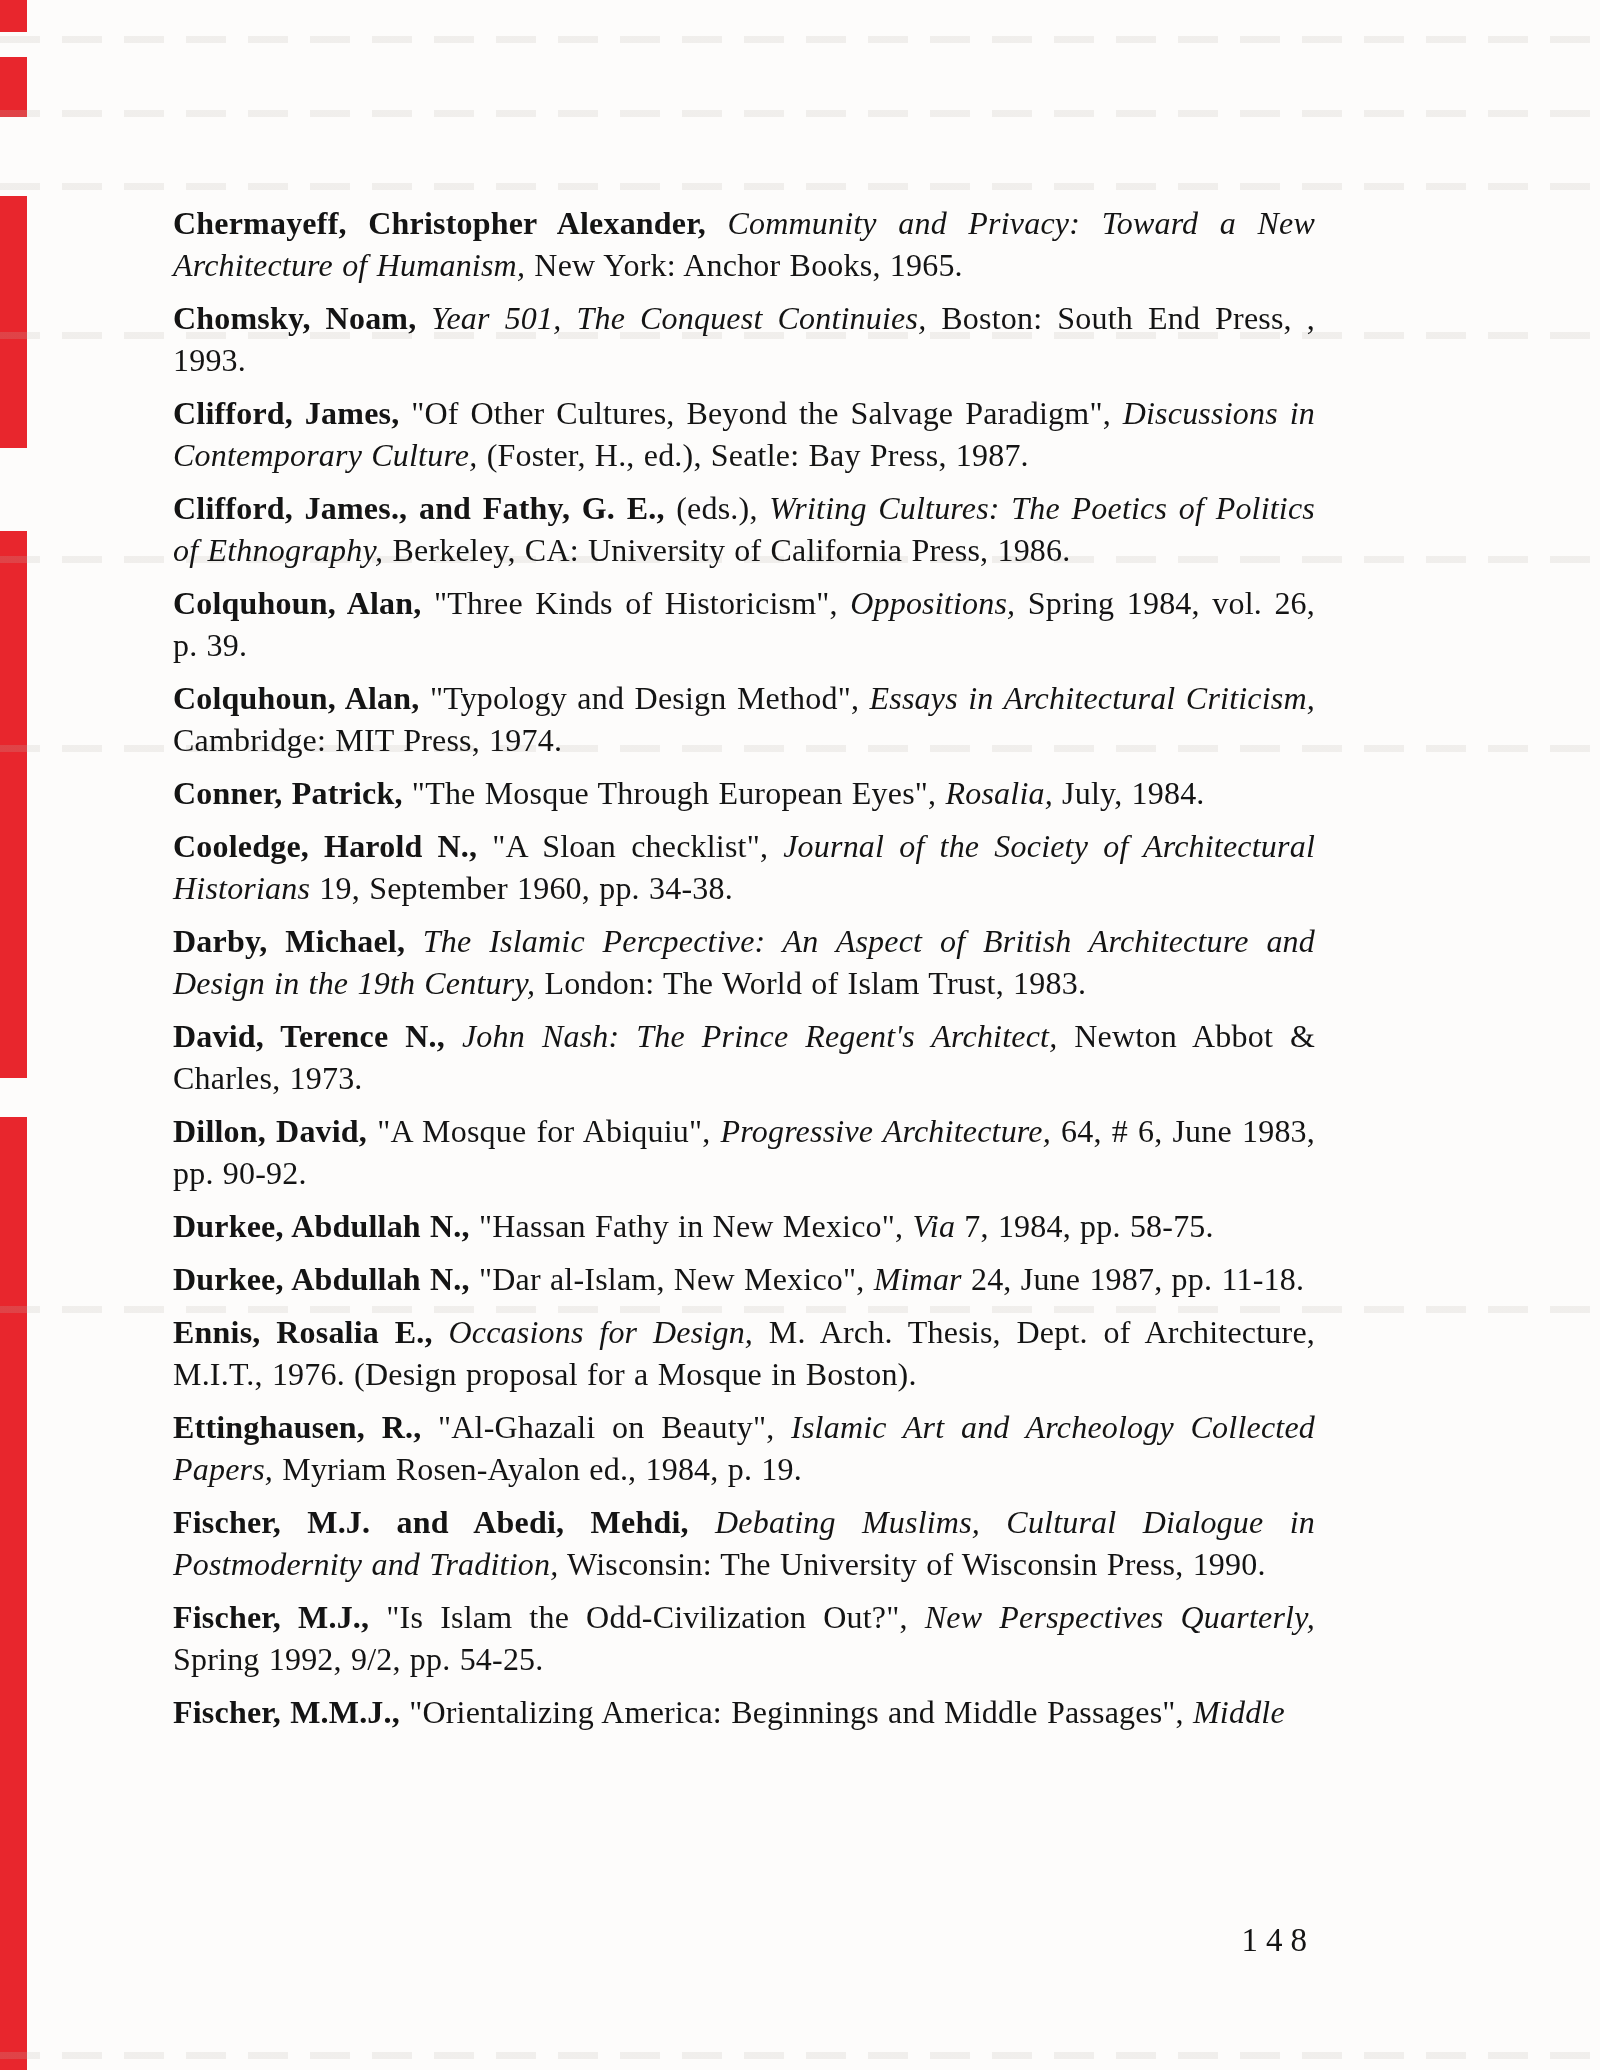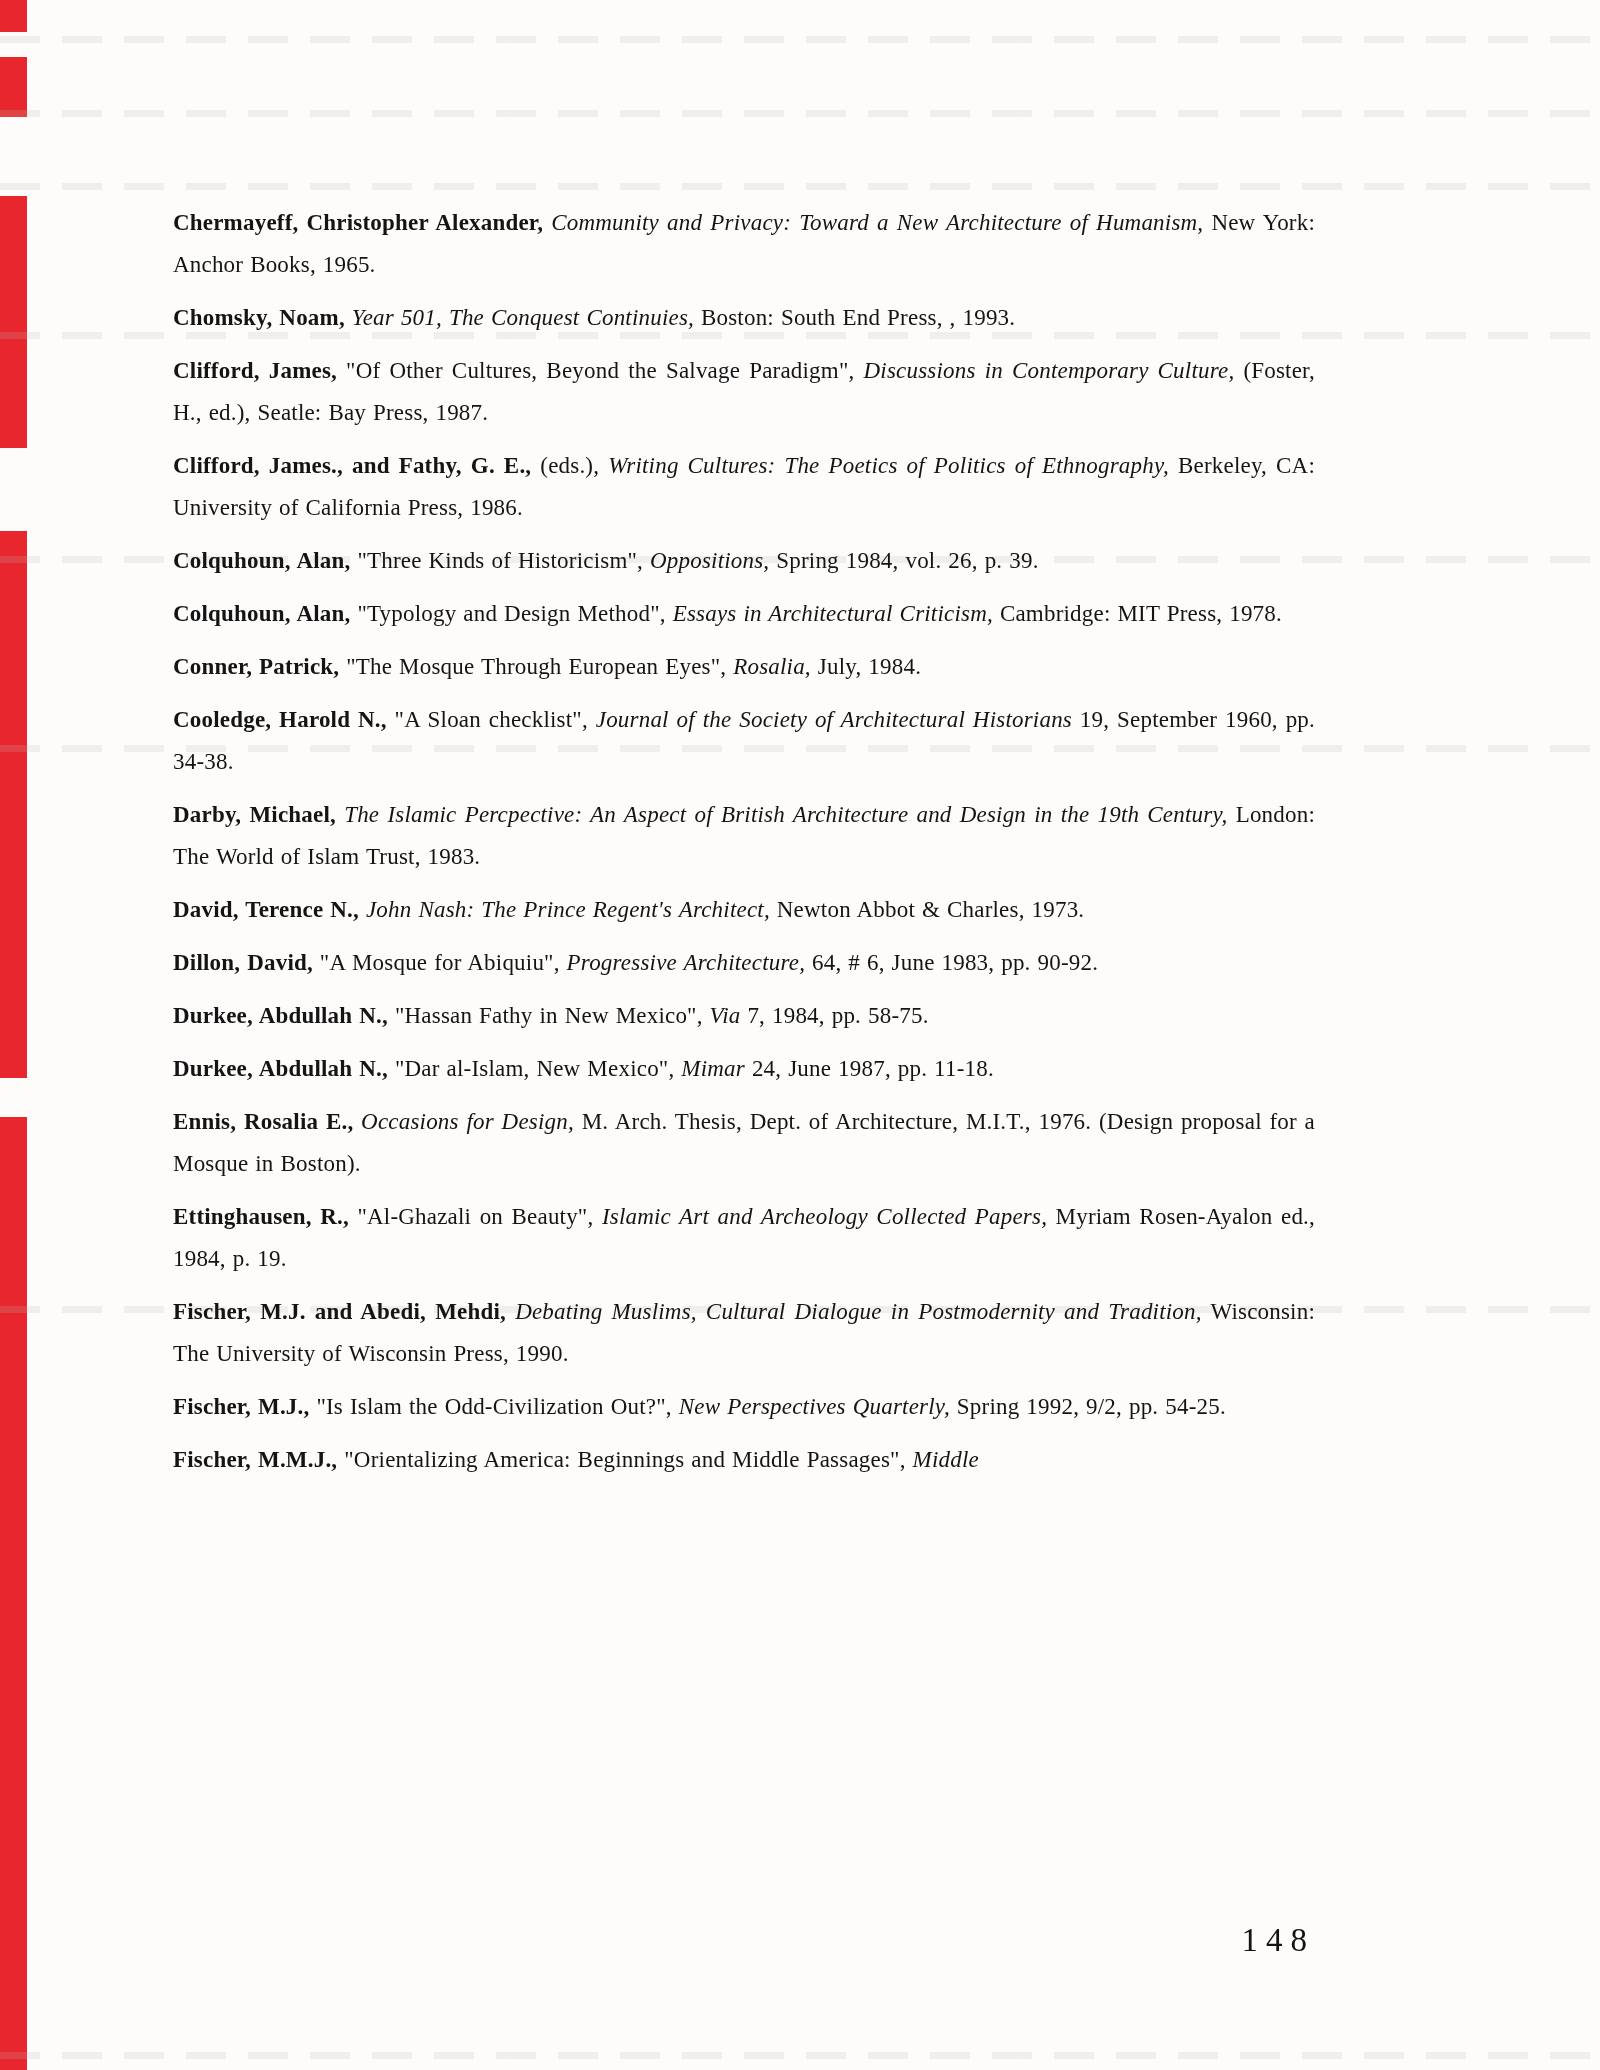--- a/index.html
+++ b/index.html
@@ -27,21 +27,21 @@
       rgba(255,255,255,0) 40px, rgba(255,255,255,0) 62px);
     pointer-events: none;
   }
   .content {
     position: absolute;
     left: 173px;
     top: 202px;
     width: 1142px;
   }
   .entry {
-    font-size: 23px;
+    font-size: 32px;
     line-height: 42px;
     text-align: justify;
     margin-bottom: 11px;
     letter-spacing: 0.2px;
     word-spacing: 1px;
   }
   .seg-bold   { font-weight: bold; }
   .seg-italic { font-style: italic; }
   .seg-normal { }
   .page-number {
@@ -73,21 +73,21 @@
 <div class="artifact" style="top:745px"></div>
 <div class="artifact" style="top:1306px"></div>
 <div class="artifact" style="top:2052px"></div>
 
 <main class="content">
     <p class="entry"><span class="seg-bold">Chermayeff, Christopher Alexander,</span><span class="seg-italic"> Community and Privacy: Toward a New Architecture of Humanism,</span><span class="seg-normal"> New York: Anchor Books, 1965.</span></p>
     <p class="entry"><span class="seg-bold">Chomsky, Noam,</span><span class="seg-italic"> Year 501, The Conquest Continuies,</span><span class="seg-normal"> Boston: South End Press, , 1993.</span></p>
     <p class="entry"><span class="seg-bold">Clifford, James,</span><span class="seg-normal"> "Of Other Cultures, Beyond the Salvage Paradigm", </span><span class="seg-italic">Discussions in Contemporary Culture,</span><span class="seg-normal"> (Foster, H., ed.), Seatle: Bay Press, 1987.</span></p>
     <p class="entry"><span class="seg-bold">Clifford, James., and Fathy, G. E.,</span><span class="seg-normal"> (eds.), </span><span class="seg-italic">Writing Cultures: The Poetics of Politics of Ethnography,</span><span class="seg-normal"> Berkeley, CA: University of California Press, 1986.</span></p>
     <p class="entry"><span class="seg-bold">Colquhoun, Alan,</span><span class="seg-normal"> "Three Kinds of Historicism", </span><span class="seg-italic">Oppositions,</span><span class="seg-normal"> Spring 1984, vol. 26, p. 39.</span></p>
-    <p class="entry"><span class="seg-bold">Colquhoun, Alan,</span><span class="seg-normal"> "Typology and Design Method", </span><span class="seg-italic">Essays in Architectural Criticism,</span><span class="seg-normal"> Cambridge: MIT Press, 1978.</span></p>
+    <p class="entry"><span class="seg-bold">Colquhoun, Alan,</span><span class="seg-normal"> "Typology and Design Method", </span><span class="seg-italic">Essays in Architectural Criticism,</span><span class="seg-normal"> Cambridge: MIT Press, 1974.</span></p>
     <p class="entry"><span class="seg-bold">Conner, Patrick,</span><span class="seg-normal"> "The Mosque Through European Eyes", </span><span class="seg-italic">Rosalia,</span><span class="seg-normal"> July, 1984.</span></p>
     <p class="entry"><span class="seg-bold">Cooledge, Harold N.,</span><span class="seg-normal"> "A Sloan checklist", </span><span class="seg-italic">Journal of the Society of Architectural Historians</span><span class="seg-normal"> 19, September 1960, pp. 34-38.</span></p>
     <p class="entry"><span class="seg-bold">Darby, Michael,</span><span class="seg-italic"> The Islamic Percpective: An Aspect of British Architecture and Design in the 19th Century,</span><span class="seg-normal"> London: The World of Islam Trust, 1983.</span></p>
     <p class="entry"><span class="seg-bold">David, Terence N.,</span><span class="seg-italic"> John Nash: The Prince Regent's Architect,</span><span class="seg-normal"> Newton Abbot &amp; Charles, 1973.</span></p>
     <p class="entry"><span class="seg-bold">Dillon, David,</span><span class="seg-normal"> "A Mosque for Abiquiu", </span><span class="seg-italic">Progressive Architecture,</span><span class="seg-normal"> 64, # 6, June 1983, pp. 90-92.</span></p>
     <p class="entry"><span class="seg-bold">Durkee, Abdullah N.,</span><span class="seg-normal"> "Hassan Fathy in New Mexico", </span><span class="seg-italic">Via</span><span class="seg-normal"> 7, 1984, pp. 58-75.</span></p>
     <p class="entry"><span class="seg-bold">Durkee, Abdullah N.,</span><span class="seg-normal"> "Dar al-Islam, New Mexico", </span><span class="seg-italic">Mimar</span><span class="seg-normal"> 24, June 1987, pp. 11-18.</span></p>
     <p class="entry"><span class="seg-bold">Ennis, Rosalia E.,</span><span class="seg-italic"> Occasions for Design,</span><span class="seg-normal"> M. Arch. Thesis, Dept. of Architecture, M.I.T., 1976. (Design proposal for a Mosque in Boston).</span></p>
     <p class="entry"><span class="seg-bold">Ettinghausen, R.,</span><span class="seg-normal"> "Al-Ghazali on Beauty", </span><span class="seg-italic">Islamic Art and Archeology Collected Papers,</span><span class="seg-normal"> Myriam Rosen-Ayalon ed., 1984, p. 19.</span></p>
     <p class="entry"><span class="seg-bold">Fischer, M.J. and Abedi, Mehdi,</span><span class="seg-italic"> Debating Muslims, Cultural Dialogue in Postmodernity and Tradition,</span><span class="seg-normal"> Wisconsin: The University of Wisconsin Press, 1990.</span></p>

